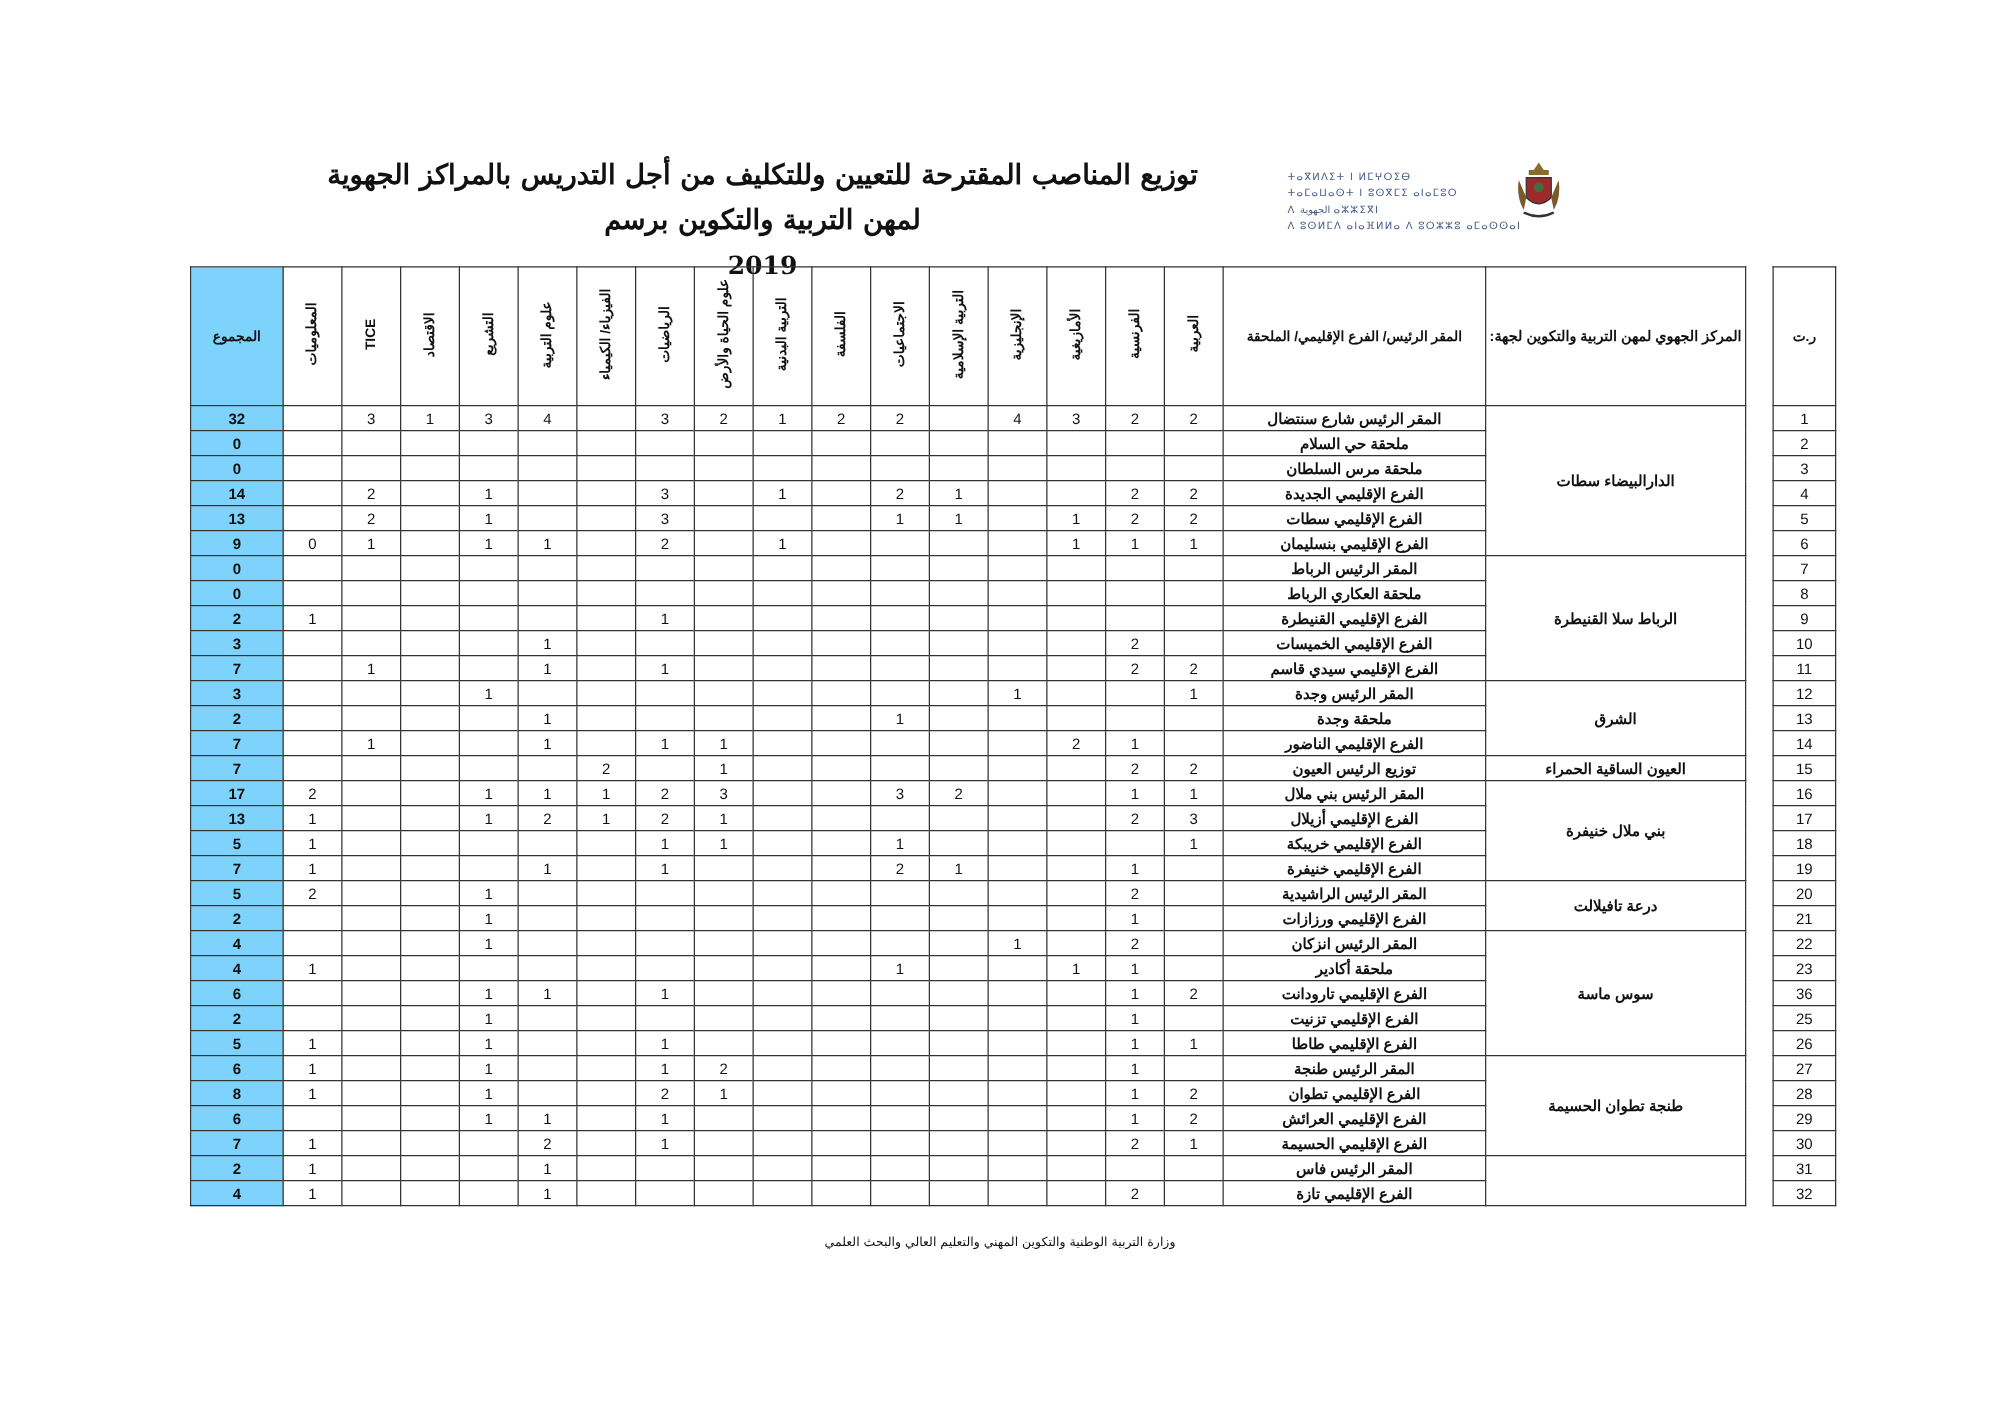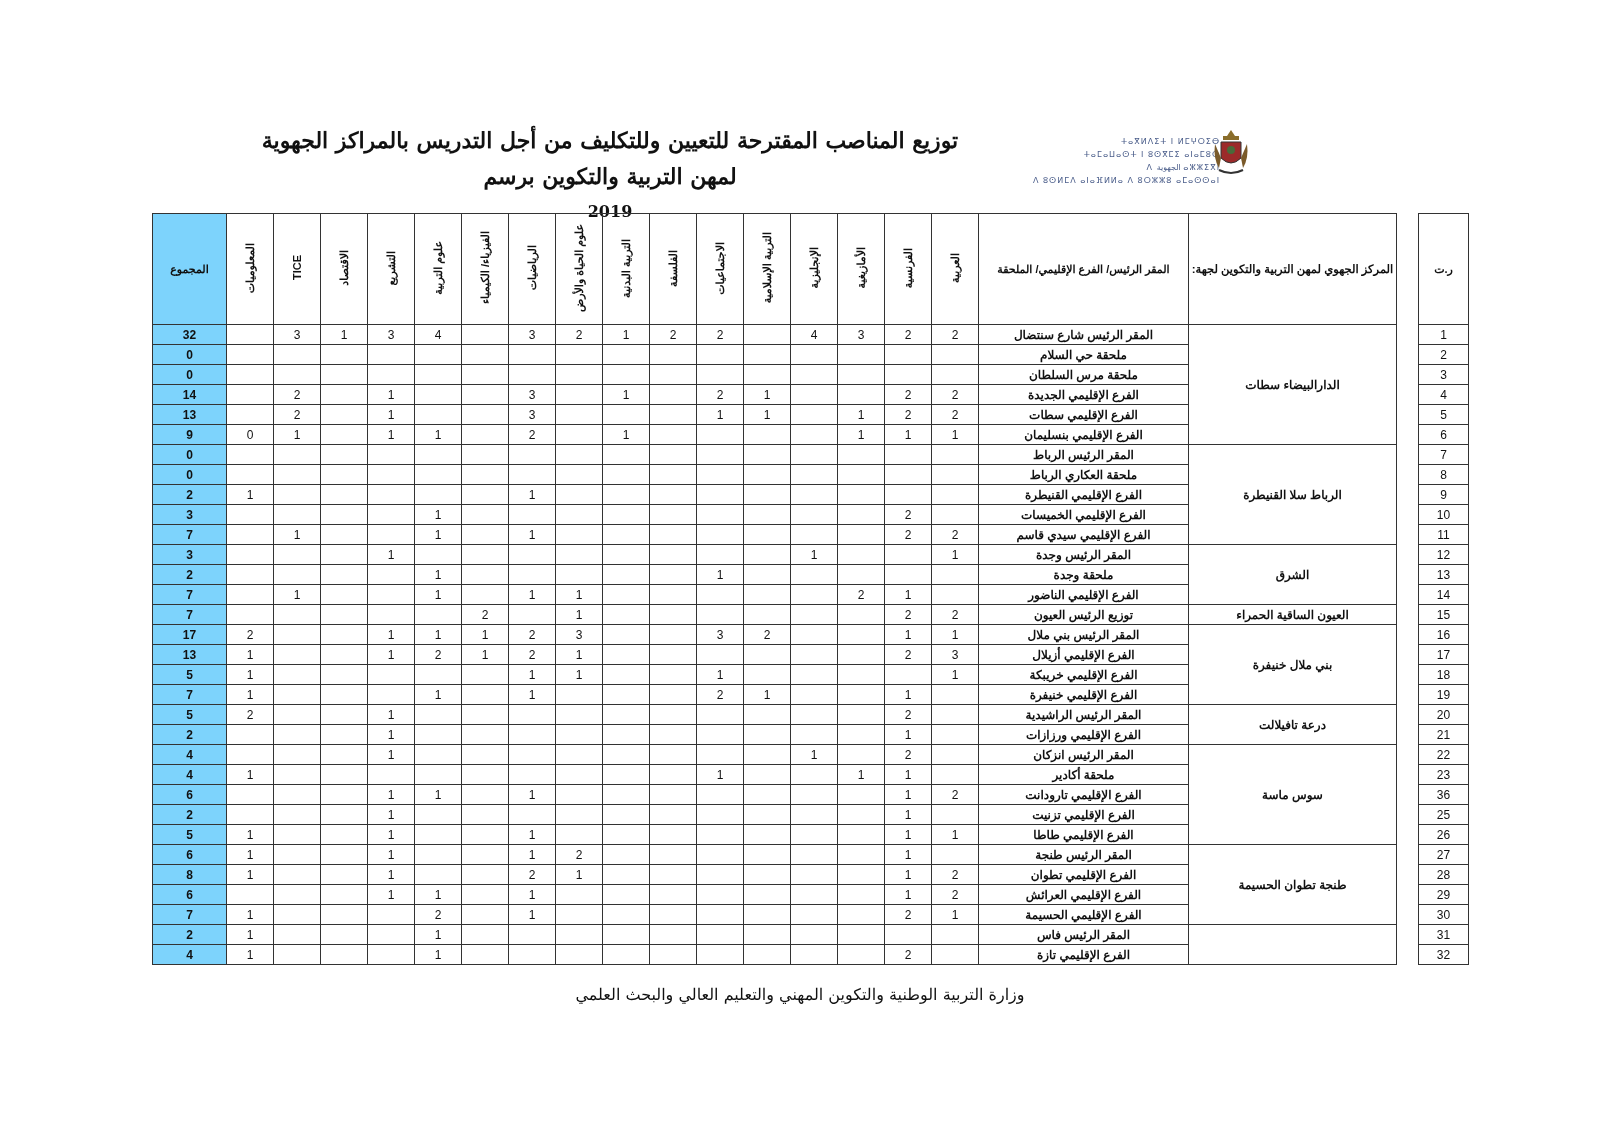--- a/index.html
+++ b/index.html
@@ -2,42 +2,42 @@
 <html><head>
 <meta charset="utf-8">
 <style>
   html, body { margin:0; padding:0; background:#ffffff; }
   body { width:1600px; height:1132px; position:relative; font-family:"DejaVu Sans", sans-serif; color:#111; overflow:hidden; }
   .page { position:absolute; left:0; top:0; width:1600px; height:1132px; }
 
   
   .title { position:absolute; left:240px; top:122px; width:740px; text-align:center; direction:rtl;
            font-family:"DejaVu Serif", serif; font-weight:bold; font-size:22px; line-height:36px; }
-  .title .year { display:block; font-size:16px; }
+  .title .year { display:block; font-size:20px; }
   .ministry-ar { position:absolute; left:1245px; top:130px; width:225px; text-align:center; direction:rtl;
                  font-family:"DejaVu Serif", serif; font-size:11px; line-height:14px; color:#4a5d8a; }
   .ministry-ar .l1 { font-size:9px; }
-  .ministry-tif { position:absolute; left:1030px; top:135px; width:190px; text-align:right;
+  .ministry-tif { position:absolute; left:1030px; top:135px; width:190px; text-align:left;
                   font-family:"DejaVu Sans", sans-serif; font-size:8px; line-height:13px; color:#4a5d8a; letter-spacing:1px; }
   .emblem { position:absolute; left:1213px; top:128px; width:36px; height:50px; }
 
   
   table.grid { position:absolute; left:152px; top:213px; width:1313px; border-collapse:collapse; table-layout:fixed; direction:rtl; }
   table.grid td, table.grid th { border:1.5px solid #333; font-size:12px; text-align:center; padding:0; height:19px; font-family:"Liberation Sans", sans-serif; }
   table.grid th { height:110px; font-weight:bold; font-size:11px; }
   th .vert { writing-mode:vertical-rl; transform:rotate(180deg); display:inline-block; white-space:nowrap; line-height:13px; }
   th.gray, td.total { background:#7dd3fc; font-weight:bold; }
   td.branch { font-weight:bold; font-size:11.5px; direction:rtl; }
   td.region { font-weight:bold; font-size:12px; direction:rtl; }
   td.idx { font-size:12px; }
   .gap { border:none !important; width:22px; }
   td.val { font-size:12px; }
 
   
-  .footer { position:absolute; left:560px; top:985px; width:480px; text-align:center; direction:rtl; font-family:"DejaVu Serif", serif; font-size:16px; line-height:20px; }
+  .footer { position:absolute; left:560px; top:985px; width:480px; text-align:center; direction:rtl; font-family:"DejaVu Serif", serif; font-size:10px; line-height:20px; }
 </style>
 </head>
 <body>
 
 <div class="page">
 
   <div class="title">
     <span>توزيع المناصب المقترحة للتعيين وللتكليف من أجل التدريس بالمراكز الجهوية لمهن التربية والتكوين برسم</span>
     <span class="year">2019</span>
   </div>

